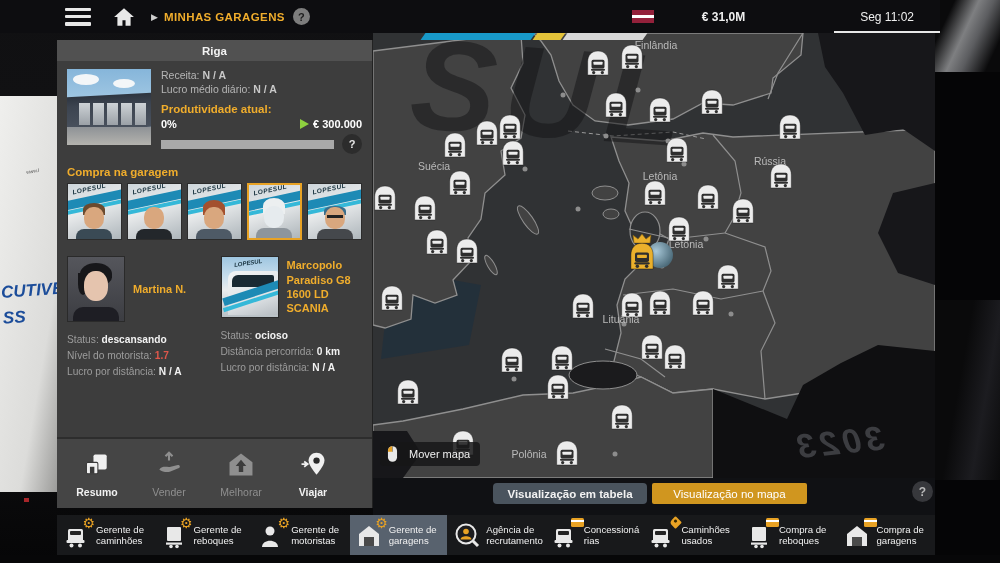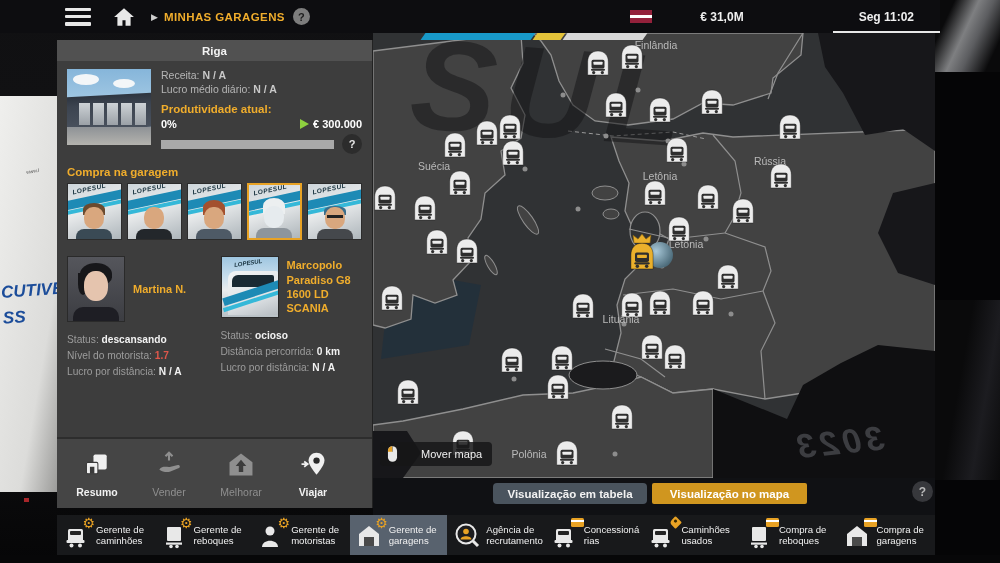--- a/index.html
+++ b/index.html
@@ -31,21 +31,21 @@
   .hamburger span { display:block; height:3.5px; background:#e8e8e8; border-radius:1px; }
   .tb-home { margin-left:22px; width:22px; height:20px; }
   .crumb-arrow { color:#cfcfcf; font-size:9px; margin:0 6px 0 16px; }
   .crumb { color:#f0ad2c; font-weight:bold; font-size:11.5px; letter-spacing:.4px; cursor:pointer; }
   .qcircle { width:17px; height:17px; border-radius:50%; background:#7d7d7d; color:#1d1d1d;
     font-size:11px; font-weight:bold; display:flex; align-items:center; justify-content:center; margin-left:8px; cursor:pointer; }
   .tb-right { margin-left:auto; display:flex; align-items:center; height:100%; }
   .flag { width:22px; height:13px; background:linear-gradient(180deg,#93213b 0%,#93213b 40%,#ffffff 40%,#ffffff 60%,#93213b 60%); margin-right:48px; }
   .money { font-size:12px; font-weight:bold; color:#efefef; margin-right:89px; }
   .timebox { position:relative; height:100%; display:flex; align-items:center; padding:0 26px; }
-  .time { font-size:12px; font-weight:bold; color:#efefef; }
+  .time { font-size:12px; font-weight:normal; color:#efefef; }
   .time-underline { position:absolute; left:0; bottom:0; width:100%; height:2px; background:#e8e8e8; }
 
   
   .panel { position:absolute; left:57px; top:40px; width:316px; height:468px; background:#3d3d3d;
     border-right:1px solid #222; color:#ddd; }
   .panel-title { color:#f0ad2c; font-weight:bold; font-size:12.5px; padding:9px 10px 8px; border-bottom:2px solid #2e2e2e; }
   .city-bar { height:21px; background:#515151; color:#f2f2f2; font-size:11.5px; font-weight:bold;
     display:flex; align-items:center; justify-content:center; }
   .stats-wrap { display:flex; padding:8px 10px 0; gap:10px; }
   .garage-photo { width:84px; height:76px; position:relative; overflow:hidden; flex:none;
@@ -124,28 +124,28 @@
     color:rgba(18,18,20,0.5); letter-spacing:8px; transform:rotate(4deg); user-select:none; }
   .decor-year { position:absolute; left:420px; top:390px; font-size:34px; font-weight:bold; font-style:italic;
     color:#3c3d41; transform:rotate(-6deg) scaleX(-1); letter-spacing:4px; }
   .country-label { position:absolute; transform:translate(-50%,-50%); color:#b9b9b9; font-size:10.5px; white-space:nowrap; }
   .city-dot { position:absolute; width:5px; height:5px; border-radius:50%; background:#8d8d8d; transform:translate(-50%,-50%); }
   .map-garage { position:absolute; width:24px; height:26px; transform:translate(-50%,-50%); cursor:pointer; }
   .sel-garage { position:absolute; width:46px; height:38px; transform:translate(-50%,-55%); cursor:pointer; }
   .sel-circle { position:absolute; right:0; top:8px; width:26px; height:26px; border-radius:50%;
     background:radial-gradient(circle at 35% 35%, #a8c8d8, #51707f 70%, #33505e); }
   .move-chip { position:absolute; left:7px; bottom:12px; height:24px; background:rgba(22,22,24,0.85);
-    border-radius:4px; display:flex; align-items:center; gap:22px; padding:0 10px 0 6px; color:#f0f0f0; font-size:11px; }
+    border-radius:4px; display:flex; align-items:center; gap:10px; padding:0 10px 0 6px; color:#f0f0f0; font-size:11px; }
 
   
   .view-strip { position:absolute; left:373px; top:478px; width:562px; height:37px; background:#101114; }
   .btn-table { position:absolute; left:120px; top:5px; width:154px; height:21px; background:#4a545e; border:none;
     color:#f2f2f2; font-size:11.5px; font-weight:bold; border-radius:4px; font-family:inherit; cursor:pointer; }
   .btn-map { position:absolute; left:279px; top:5px; width:155px; height:21px; background:#d0961f; border:none;
-    color:#fff; font-size:11.5px; font-weight:bold; border-radius:2px; font-family:inherit; cursor:pointer; }
+    color:#fff; font-size:11.5px; font-weight:normal; border-radius:2px; font-family:inherit; cursor:pointer; }
   .q-bottom { position:absolute; left:539px; top:3px; width:21px; height:21px; border-radius:50%;
     background:#37383c; color:#b9b9b9; font-weight:bold; font-size:12px; display:flex; align-items:center; justify-content:center; cursor:pointer; }
 
   
   .tabbar { position:absolute; left:57px; top:515px; width:878px; height:40px; background:#18191b; display:flex; }
   .tab { flex:1; display:flex; align-items:center; gap:5px; padding:3px 2px 3px 7px; cursor:pointer; }
   .tab.selected { background:#58626e; }
   .ticon { width:27px; height:27px; position:relative; flex:none; }
   .ticon .badge-gear { position:absolute; right:-4px; top:-7px; color:#e8a224; font-size:14px; }
   .ticon .badge-card { position:absolute; right:-5px; top:-4px; width:13px; height:9px; background:#e8a224; border-radius:1.5px; }

